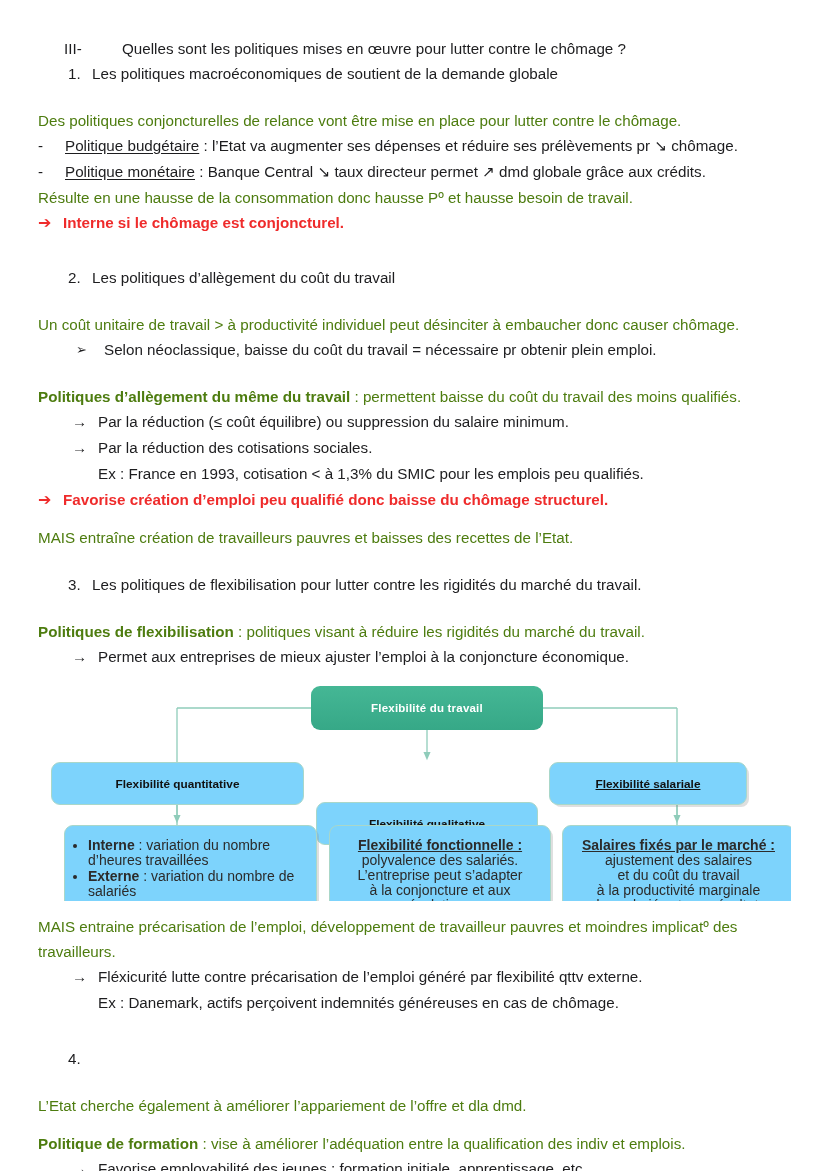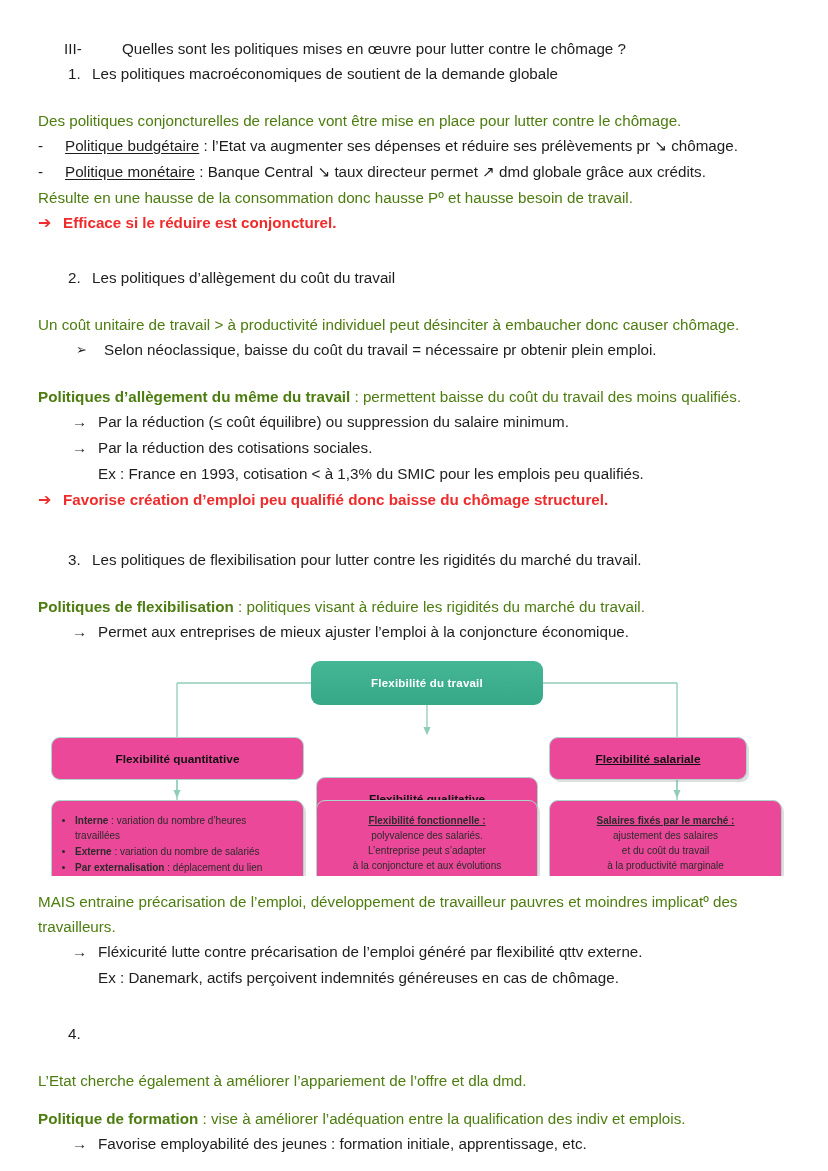--- a/index.html
+++ b/index.html
@@ -103,21 +103,21 @@
     width: 745px;
     height: 215px;
     margin: 16px 0 0 8px;
     overflow: hidden;
   }
   .diagram svg { position: absolute; left: 0; top: 0; }
   .dg-node {
     position: absolute;
     border: 1.3px solid #a9d7c9;
     border-radius: 9px;
-    background: #ec4899;
+    background: #7dd3fc;
     display: flex;
     align-items: center;
     justify-content: center;
     text-align: center;
   }
   .dg-root {
     left: 265px; top: 0px; width: 232px; height: 44px;
     background: linear-gradient(180deg,#45b795 0%,#36a887 100%);
     border: none;
     border-radius: 9px;
@@ -135,24 +135,25 @@
   .dg-cat-1 { left: 5px;   width: 253px; }
   .dg-cat-2 { left: 270px; width: 222px; margin-top: 40px; }
   .dg-cat-3 { left: 503px; width: 198px; text-decoration: underline; }
 
   .dg-leaf {
     top: 139px;
     height: 100px;
     padding: 12px 12px 0 12px;
     align-items: flex-start;
     justify-content: flex-start;
-    font-size: 10px;
+    font-size: 14px;
     line-height: 15px;
     color: #2b2b2b;
     box-shadow: 3px 3px 0 -1px rgba(150,150,150,.30);
+    margin-left: 13px;
   }
   .dg-leaf-1 { left: 5px;   width: 253px; text-align: left; }
   .dg-leaf-2 { left: 270px; width: 222px; }
   .dg-leaf-3 { left: 503px; width: 233px; }
   .dg-cat-3 { box-shadow: 3px 3px 0 -1px rgba(150,150,150,.30); }
 
   .dg-leaf ul { margin: 0; padding-left: 11px; list-style: disc; }
   .dg-leaf li { margin-bottom: 1px; }
   .dg-center-text { width: 100%; text-align: center; }
   .dg-center-text .ttl { font-weight: bold; display: block; text-decoration: underline; }
@@ -183,21 +184,21 @@
 
   <div class="dash-line">
     <span class="dl-mark">-</span>
     <span><span class="u">Politique monétaire</span><span> : Banque Central ↘ taux directeur permet ↗ dmd globale grâce aux crédits.</span></span>
   </div>
 
   <p class="para">Résulte en une hausse de la consommation donc hausse Pº et hausse besoin de travail.</p>
 
   <div class="red-line">
     <span class="rd-mark">➔</span>
-    <span>Efficace si le réduire est conjoncturel.</span>
+    <span>Interne si le chômage est conjoncturel.</span>
   </div>
 
   <div class="gap-lg"></div>
 
   <div class="num-line">
     <span class="nl-num">2.</span>
     <span>Les politiques d’allègement du coût du travail</span>
   </div>
 
   <div class="gap-md"></div>
@@ -226,20 +227,21 @@
     <span>Ex : France en 1993, cotisation &lt; à 1,3% du SMIC pour les emplois peu qualifiés.</span>
   </div>
 
   <div class="red-line">
     <span class="rd-mark">➔</span>
     <span>Favorise création d’emploi peu qualifié donc baisse du chômage structurel.</span>
   </div>
 
   <div class="gap-sm"></div>
 
+  <p class="para">MAIS entraîne création de travailleurs pauvres et baisses des recettes de l’Etat.</p>
 
   <div class="gap-md"></div>
 
   <div class="num-line">
     <span class="nl-num">3.</span>
     <span>Les politiques de flexibilisation pour lutter contre les rigidités du marché du travail.</span>
   </div>
 
   <div class="gap-md"></div>
 

